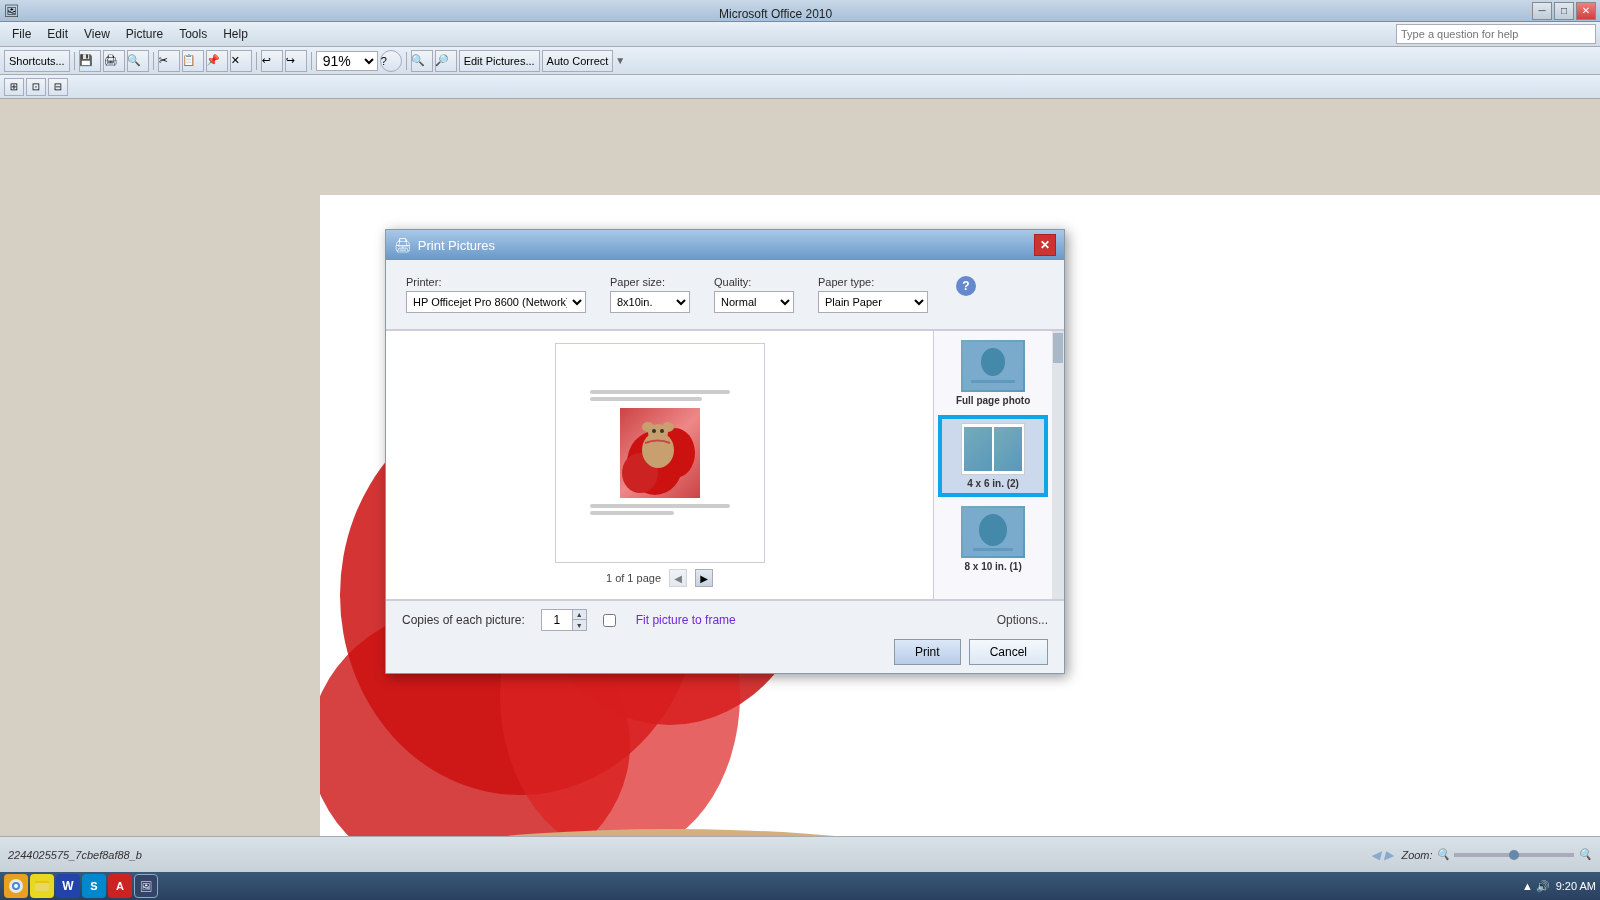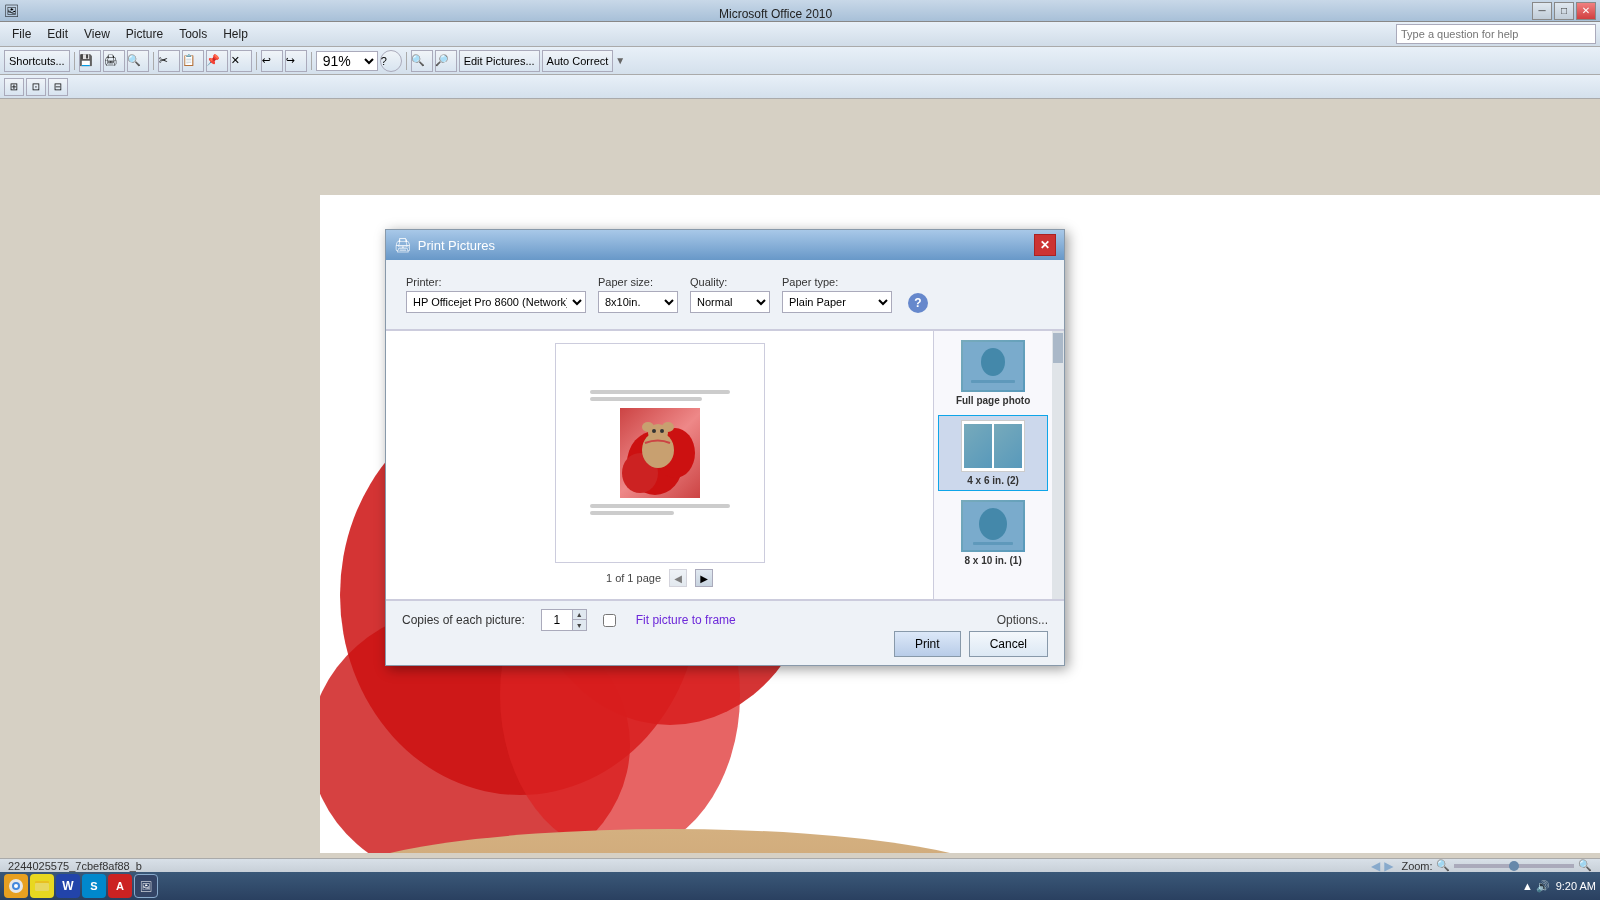--- a/index.html
+++ b/index.html
@@ -179,22 +179,22 @@
     }
 
     .dialog-question {
       font-size: 14px;
       color: #222;
       margin-bottom: 16px;
     }
 
     .dialog-controls-row {
       display: flex;
-      align-items: flex-end;
-      gap: 12px;
+      align-items: flex-start;
+      gap: 24px;
     }
     .ctrl-group {
       display: flex;
       flex-direction: column;
       gap: 3px;
     }
     .ctrl-label {
       font-size: 11px;
       color: #333;
     }
@@ -322,21 +322,21 @@
       cursor: pointer;
       padding: 4px;
       display: flex;
       flex-direction: column;
       align-items: center;
       gap: 3px;
       font-weight: bold;
     }
     .layout-option.selected {
       background: #ccd8ec;
-      border: 1px solid #0ea5e9;
+      border: 4px solid #0ea5e9;
     }
     .layout-option:not(.selected) {
       border: 1px solid transparent;
     }
 
     .layout-thumb {
       width: 64px;
       height: 52px;
       background: linear-gradient(135deg, #7ab, #5899bb);
       display: flex;
@@ -388,20 +388,21 @@
     .dialog-bottom {
       background: #eef2f7;
       padding: 8px 16px;
       border-top: 1px solid #ccd;
     }
 
     .bottom-row1 {
       display: flex;
       align-items: center;
       gap: 16px;
+      margin-bottom: 8px;
     }
 
     .copies-label { font-size: 12px; color: #333; }
     .copies-input-wrap {
       display: flex;
       align-items: center;
       border: 1px solid #aab;
       background: white;
     }
     .copies-input {
@@ -459,29 +460,30 @@
     .dialog-btn.primary {
       background: linear-gradient(to bottom, #dce8f8, #b8cce8);
     }
 
     
     .status-bar {
       position: fixed;
       bottom: 28px;
       left: 0;
       right: 0;
-      height: 14px;
+      height: 36px;
       background: linear-gradient(to bottom, #d8e0e8, #c8d0d8);
       border-top: 1px solid #aaa;
       display: flex;
       align-items: center;
       padding: 0 8px;
       justify-content: space-between;
       font-size: 11px;
       color: #333;
+      font-style: italic;
     }
 
     .status-right {
       display: flex;
       align-items: center;
       gap: 8px;
     }
 
     .zoom-bar {
       display: flex;

